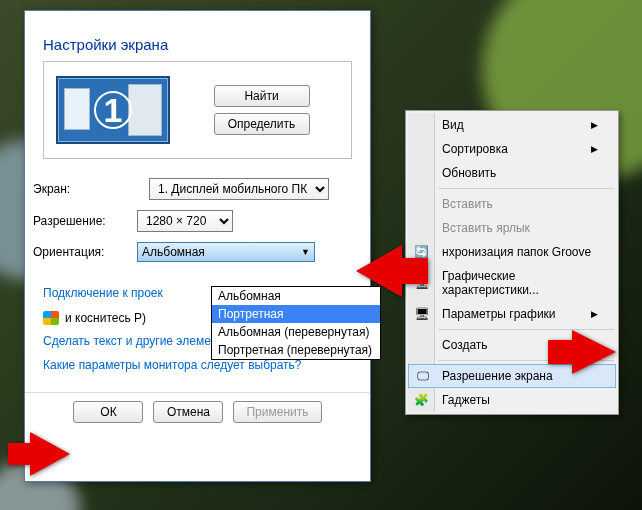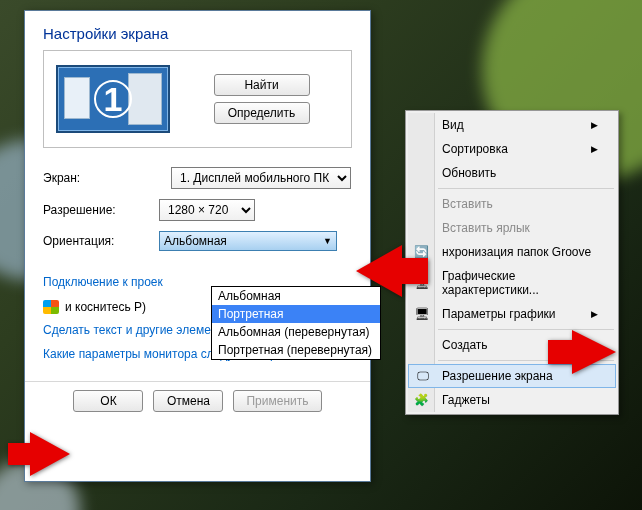--- a/index.html
+++ b/index.html
@@ -5,32 +5,32 @@
   html,body{margin:0;padding:0;width:642px;height:510px;font-family:"Segoe UI",Tahoma,sans-serif;font-size:12px;}
   body{background:linear-gradient(135deg,#3a4a2a 0%,#2d3d1f 30%,#1a2815 70%,#0d1408 100%);position:relative;overflow:hidden;}
   
   .bg-blob{position:absolute;border-radius:50%;filter:blur(8px);opacity:.6;}
   .b1{width:140px;height:140px;background:#a8c5e0;left:-40px;top:140px;}
   .b2{width:220px;height:220px;background:#9fd04f;right:-60px;top:-40px;}
   .b3{width:100px;height:100px;background:#c8d8e8;left:-20px;top:460px;}
 
   
   .dialog{position:absolute;left:24px;top:10px;width:345px;height:470px;background:#fff;border:1px solid #5a7a9a;box-shadow:2px 2px 8px rgba(0,0,0,.4);}
-  .dialog-title{color:#003399;font-size:15px;padding:14px 18px 8px;}
+  .dialog-title{color:#003399;font-size:15px;padding:25px 18px 8px;}
   .preview-box{margin:0 18px 14px;border:1px solid #bfbfbf;padding:14px 12px;display:flex;align-items:center;gap:14px;}
   .monitor{width:110px;height:64px;background:#2c6fb5;border:2px solid #1b4a7a;position:relative;box-shadow:inset 0 0 0 1px #7fb5e8;}
   .monitor .num{position:absolute;inset:0;display:flex;align-items:center;justify-content:center;color:#fff;font-size:34px;font-weight:bold;}
   .monitor .num-ring{width:34px;height:34px;border:2px solid #fff;border-radius:50%;display:flex;align-items:center;justify-content:center;}
   .monitor .win{position:absolute;left:6px;top:10px;width:24px;height:40px;background:#e8f0f8;border:1px solid #9db8d0;}
   .monitor .win2{position:absolute;right:6px;top:6px;width:32px;height:50px;background:#e0e8f0;border:1px solid #9db8d0;}
   .btn-stack{display:flex;flex-direction:column;gap:6px;flex:1;align-items:center;}
   .win-btn{min-width:96px;padding:3px 12px;background:linear-gradient(#fdfdfd,#e8e8e8);border:1px solid #8a8a8a;border-radius:3px;font-family:inherit;font-size:12px;cursor:pointer;}
   .win-btn:disabled{color:#9a9a9a;}
 
-  .row{display:flex;align-items:center;padding:5px 18px;gap:16px;}
+  .row{display:flex;align-items:center;padding:5px 8px;gap:4px;}
   .row label{width:100px;}
   .select{border:1px solid #7a7a7a;background:linear-gradient(#fff,#f0f0f0);padding:2px 4px;font-family:inherit;font-size:12px;}
   .sel-screen{width:180px;margin-left:12px;}
   .sel-res{width:96px;}
   .sel-orient{width:168px;background:linear-gradient(#e0f0ff,#a8d0f0);border:1px solid #3c7fb1;}
 
   .dropdown{position:absolute;left:186px;top:275px;width:168px;border:1px solid #000;background:#fff;z-index:5;}
   .dropdown .opt{padding:2px 6px;cursor:pointer;white-space:nowrap;}
   .dropdown .opt.sel{background:#3b82f6;color:#fff;}
 

